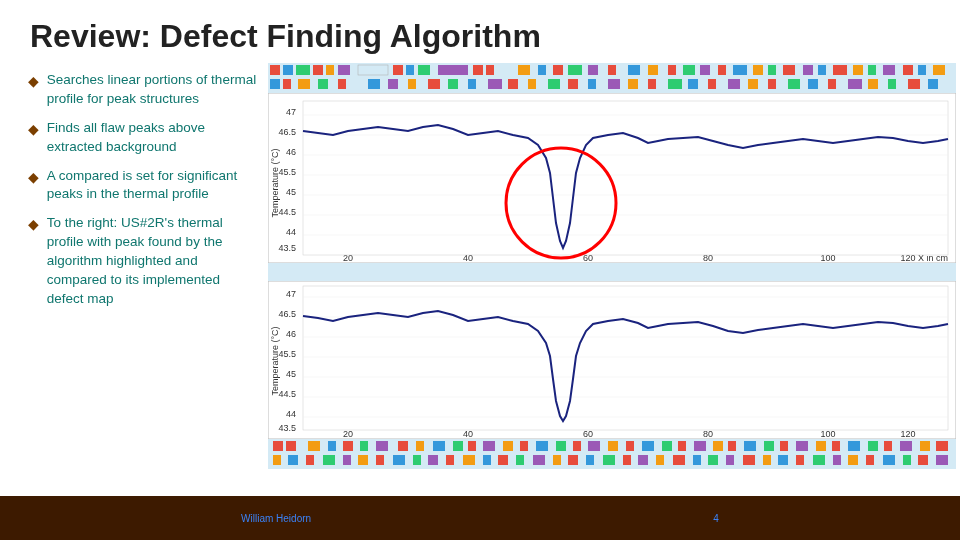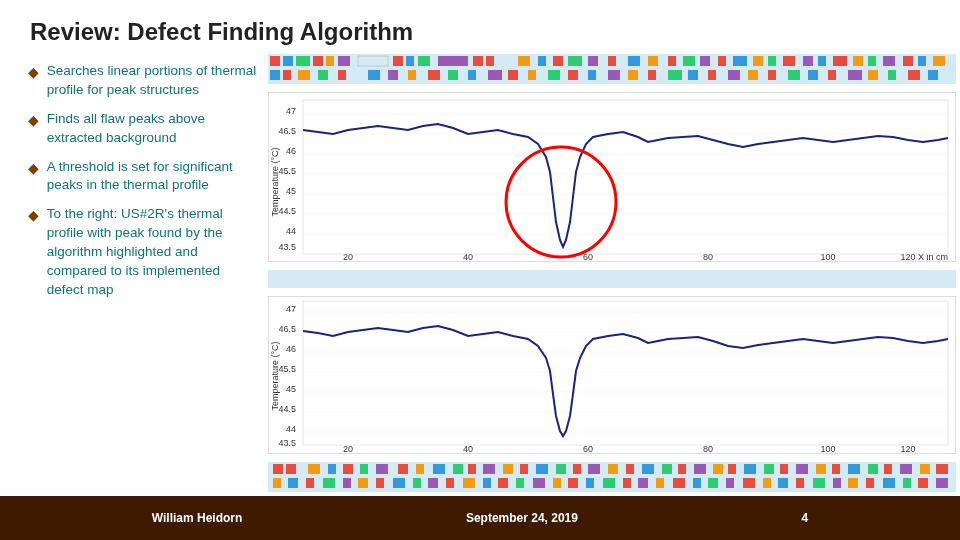--- a/index.html
+++ b/index.html
@@ -18,21 +18,21 @@
       flex-direction: column;
       background: #fff;
     }
 
     .header {
       background: #fff;
       padding: 18px 30px 8px 30px;
     }
 
     .header h1 {
-      font-size: 24px;
+      font-size: 32px;
       font-weight: bold;
       color: #222;
       font-family: 'Arial', sans-serif;
     }
 
     .content {
       display: flex;
       flex: 1;
       padding: 0 0 0 0;
     }
@@ -65,37 +65,36 @@
       line-height: 1.4;
       color: #0f766e;
       font-family: 'Arial', sans-serif;
     }
 
     .right-panel {
       flex: 1;
       display: flex;
       flex-direction: column;
       padding: 0 4px 0 0;
-      gap: 8px;
+      gap: 0;
     }
 
     .footer {
       height: 44px;
       background: #3d1a00;
       display: flex;
       align-items: center;
       justify-content: space-around;
       padding: 0 40px;
     }
 
     .footer-text {
-      color: #ffffff;
-      font-size: 12px;
+      color: #3b82f6;
+      font-size: 10px;
       font-family: 'Arial', sans-serif;
-      font-weight: bold;
     }
 
     .axis-label {
       font-family: Arial, sans-serif;
       font-size: 9px;
       fill: #333;
     }
   </style>
 </head>
 <body>
@@ -111,21 +110,21 @@
       <div class="bullet-item">
         <span class="bullet-diamond">◆</span>
         <span class="bullet-text">Searches linear portions of thermal profile for peak structures</span>
       </div>
       <div class="bullet-item">
         <span class="bullet-diamond">◆</span>
         <span class="bullet-text">Finds all flaw peaks above extracted background</span>
       </div>
       <div class="bullet-item">
         <span class="bullet-diamond">◆</span>
-        <span class="bullet-text">A threshold is set for significant peaks in the thermal profile</span>
+        <span class="bullet-text">A compared is set for significant peaks in the thermal profile</span>
       </div>
       <div class="bullet-item">
         <span class="bullet-diamond">◆</span>
         <span class="bullet-text">To the right: US#2R's thermal profile with peak found by the algorithm highlighted and compared to its implemented defect map</span>
       </div>
     </div>
 
     <div class="right-panel">
 
       <svg width="688" height="30">
@@ -376,16 +375,15 @@
         <rect x="615" y="16" width="12" height="10" fill="#3498db"></rect>
         <rect x="635" y="16" width="8" height="10" fill="#2ecc71"></rect>
         <rect x="650" y="16" width="10" height="10" fill="#e74c3c"></rect>
         <rect x="668" y="16" width="12" height="10" fill="#9b59b6"></rect>
       </svg>
     </div>
   </div>
 
   <div class="footer">
     <span class="footer-text">William Heidorn</span>
-    <span class="footer-text">September 24, 2019</span>
     <span class="footer-text">4</span>
   </div>
 </div>
 
 </body></html>

